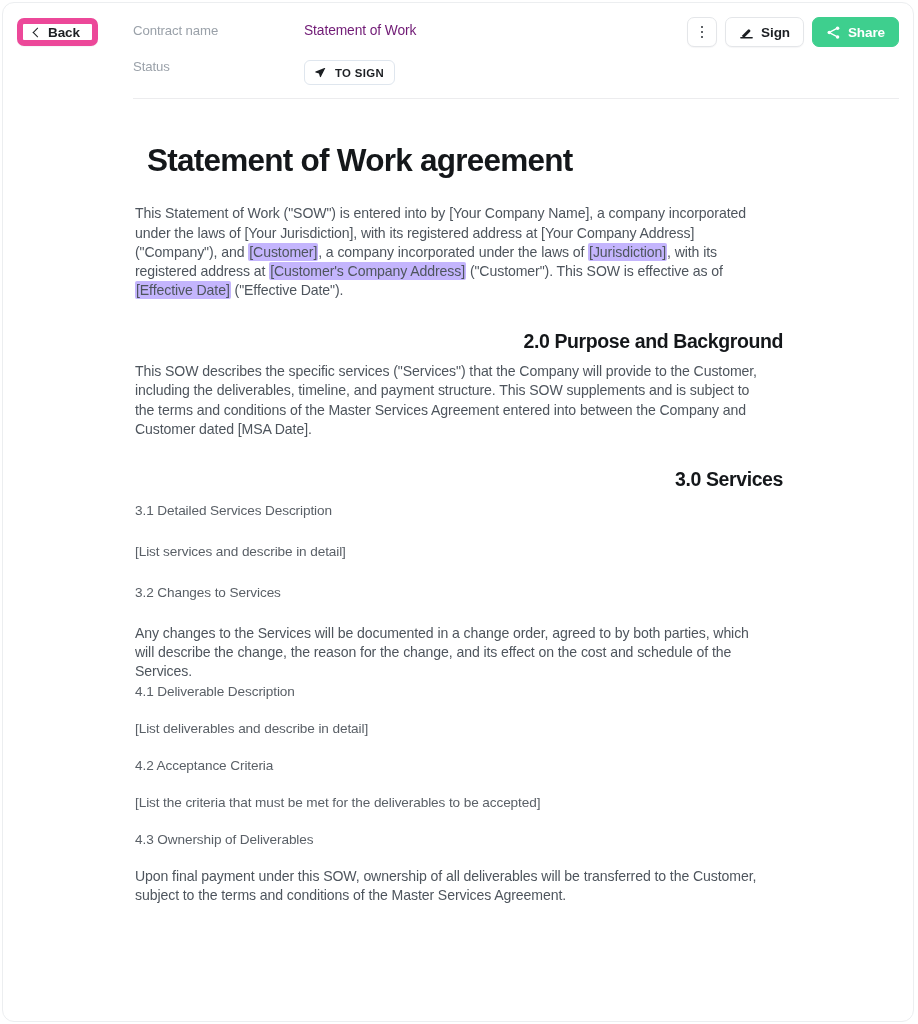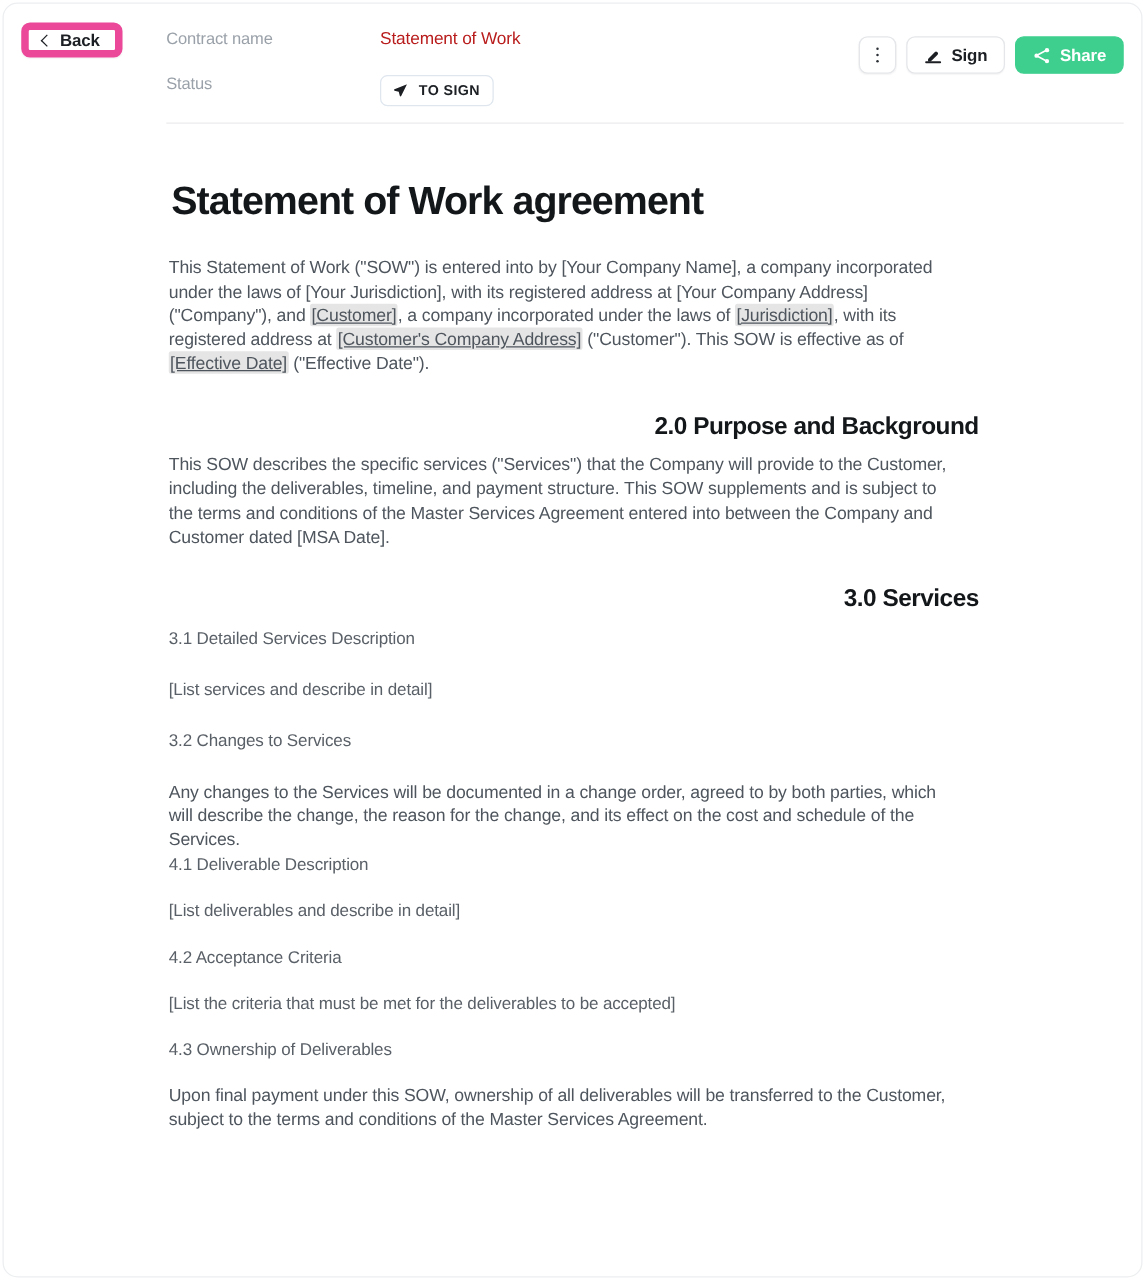--- a/index.html
+++ b/index.html
@@ -75,21 +75,21 @@
   }
   .meta-row.second { margin-top: 14px; }
   .meta-label {
     width: 123px;
     font-size: 13.2px;
     color: #9aa1a9;
     letter-spacing: -0.1px;
   }
   .meta-value {
     font-size: 13.8px;
-    color: #b91c1c;
+    color: #701a75;
     letter-spacing: -0.1px;
   }
 
   .status-badge {
     display: inline-flex;
     align-items: center;
     gap: 8px;
     height: 25px;
     padding: 0 10px 0 9px;
     border: 1px solid #dfe6ee;
@@ -106,21 +106,20 @@
     color: #1c1f23;
   }
 
   .header-actions {
     position: absolute;
     right: 14px;
     top: 14px;
     display: flex;
     align-items: center;
     gap: 8px;
-    margin-top: 12px;
   }
   .icon-button {
     width: 30px;
     height: 30px;
     display: flex;
     align-items: center;
     justify-content: center;
     background: #ffffff;
     border: 1px solid #e4e6e9;
     border-radius: 7px;
@@ -187,21 +186,21 @@
     padding: 44px 132px 0 132px;
     width: 912px;
   }
 
   .doc-title {
     font-size: 31.5px;
     font-weight: 700;
     color: #14171a;
     letter-spacing: -0.75px;
     line-height: 1.12;
-    margin: 0 0 26px 2px;
+    margin: 0 0 26px 12px;
   }
 
   h2.sec {
     font-size: 19.5px;
     font-weight: 700;
     color: #14171a;
     letter-spacing: -0.4px;
     margin: 0 0 9px 0;
     line-height: 1.25;
   }
@@ -219,25 +218,24 @@
     font-size: 13.6px;
     line-height: 19px;
     color: #5a6067;
     margin: 0;
     letter-spacing: -0.1px;
   }
   .gap-18 { height: 18px; }
   .gap-22 { height: 22px; }
 
   mark.ph {
-    background: #e5e5e5;
+    background: #c4b5fd;
     color: #4e555d;
     padding: 1px 1px;
     border-radius: 2px;
-    text-decoration: underline;
   }
 </style>
 </head>
 <body>
 
 <div id="app-card">
 
   <div class="header">
 
     <div class="back-button">

